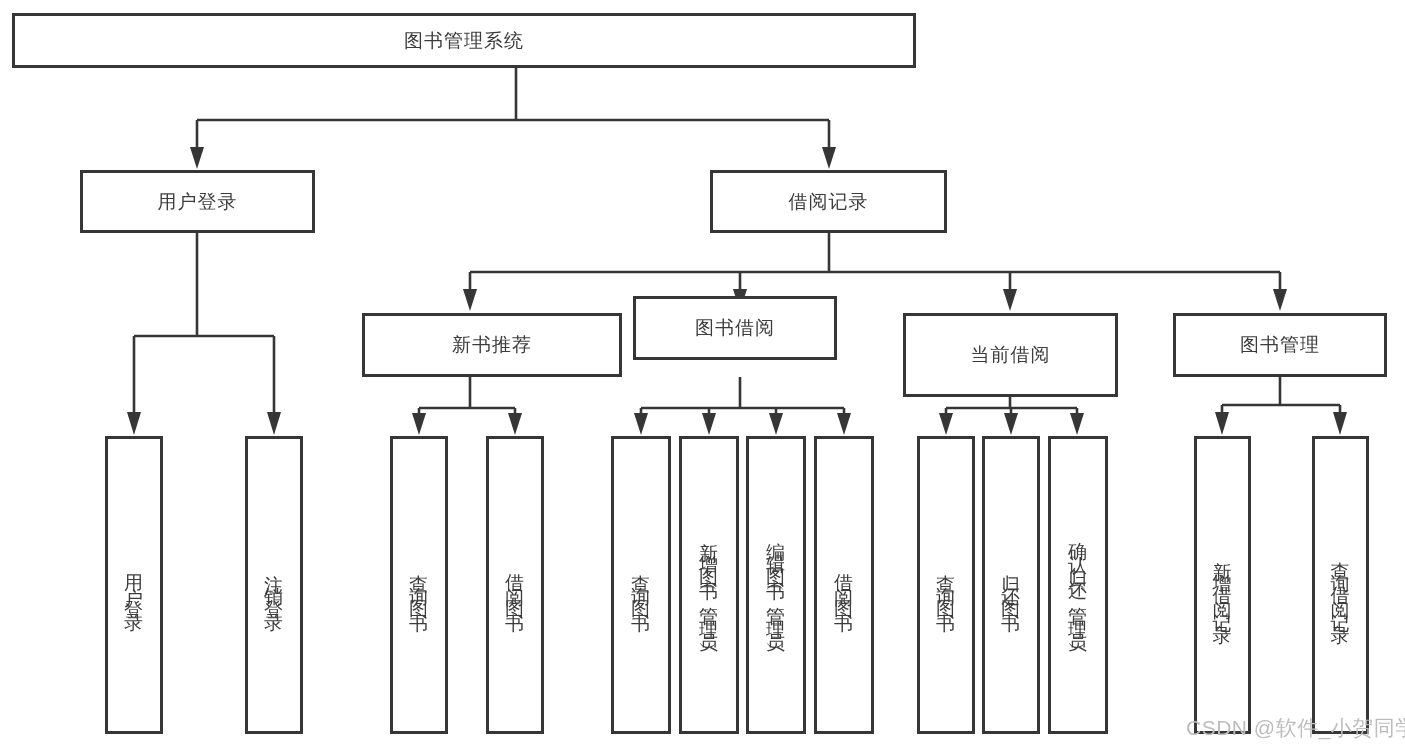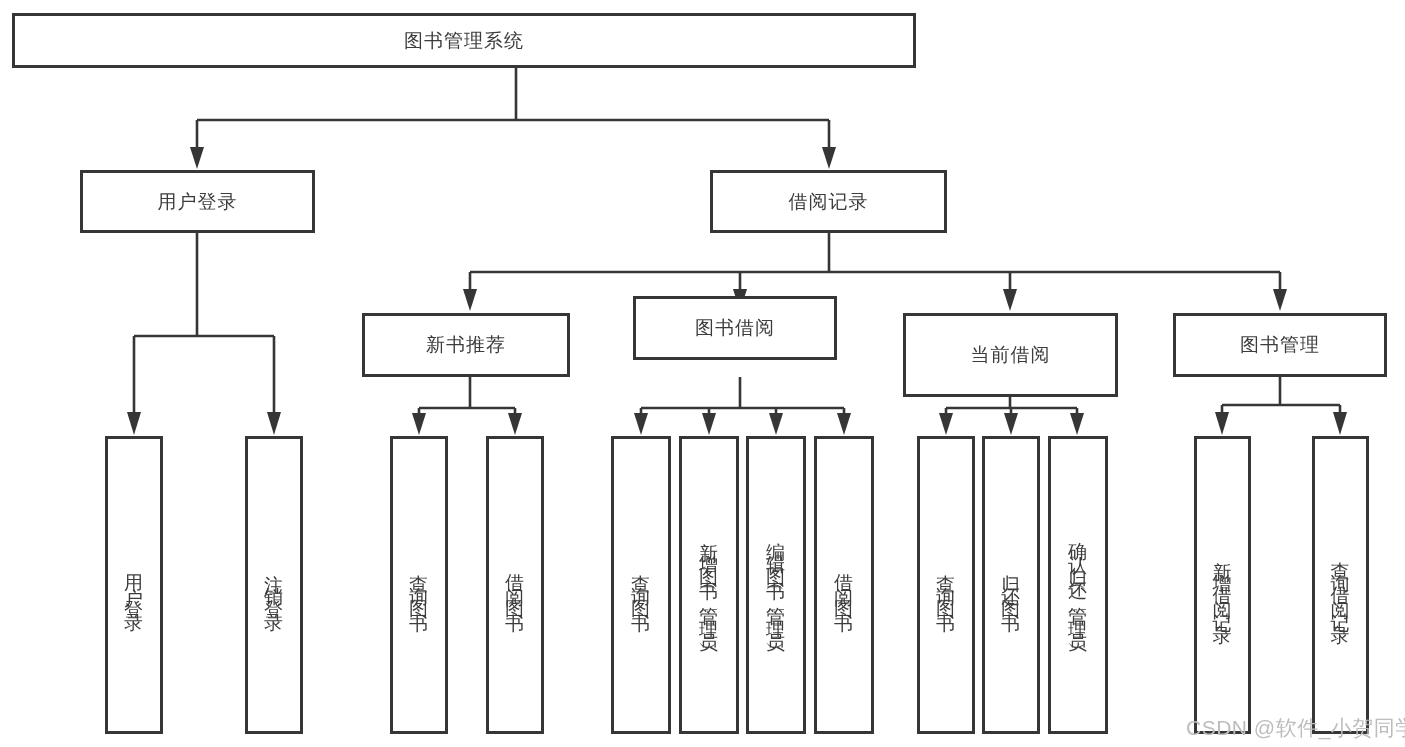--- a/index.html
+++ b/index.html
@@ -87,21 +87,21 @@
     <path class="cl" d="M1280,377 V405 M1222,405 H1340 M1222,405 V413 M1340,405 V413"></path>
     <polygon class="ah" points="1215,412 1229,412 1222,435"></polygon>
     <polygon class="ah" points="1333,412 1347,412 1340,435"></polygon>
   </svg>
 
   <div class="hnode" style="left:12px;top:13px;width:904px;height:55px;">图书管理系统</div>
 
   <div class="hnode" style="left:80px;top:170px;width:235px;height:63px;">用户登录</div>
   <div class="hnode" style="left:710px;top:170px;width:237px;height:63px;">借阅记录</div>
 
-  <div class="hnode" style="left:362px;top:313px;width:208px;height:64px;">新书推荐</div>
+  <div class="hnode" style="left:362px;top:313px;width:260px;height:64px;">新书推荐</div>
   <div class="hnode" style="left:633px;top:296px;width:204px;height:64px;">图书借阅</div>
   <div class="hnode" style="left:903px;top:313px;width:215px;height:84px;">当前借阅</div>
   <div class="hnode" style="left:1173px;top:313px;width:214px;height:64px;">图书管理</div>
 
   <div class="vnode" style="left:105px;top:436px;width:58px;height:298px;">用户登录</div>
   <div class="vnode" style="left:245px;top:436px;width:58px;height:298px;">注销登录</div>
 
   <div class="vnode" style="left:390px;top:436px;width:58px;height:298px;">查询图书</div>
   <div class="vnode" style="left:486px;top:436px;width:58px;height:298px;">借阅图书</div>
 

